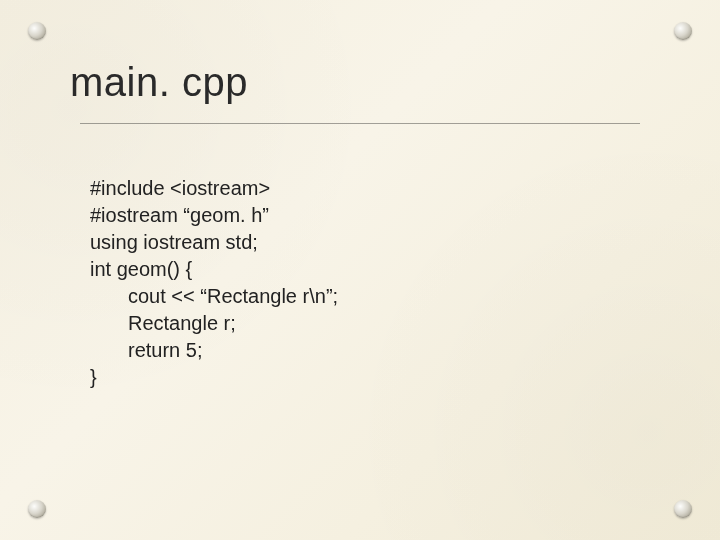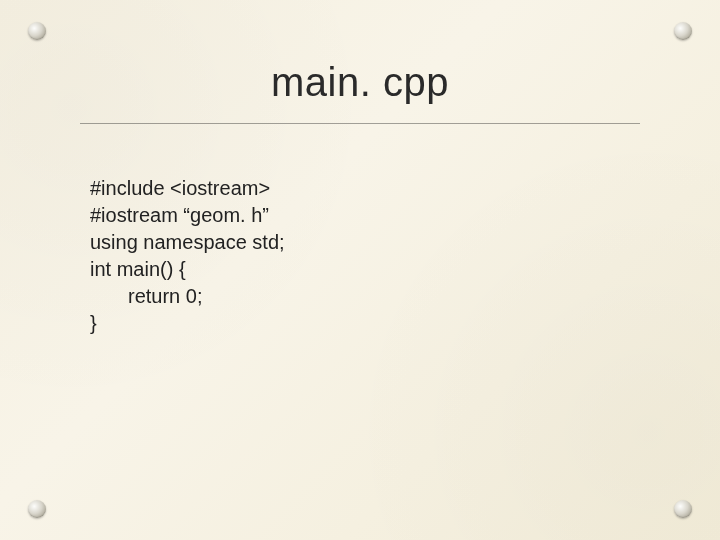--- a/index.html
+++ b/index.html
@@ -38,21 +38,20 @@
   .rivet.bl { bottom: 22px; left: 28px; }
   .rivet.br { bottom: 22px; right: 28px; }
 
   .slide {
     position: absolute;
     inset: 0;
     padding: 60px 70px 40px 70px;
     box-sizing: border-box;
   }
   .title {
-    text-align: center;
     font-size: 40px;
     font-weight: 400;
     color: #2a2a2a;
     margin: 0 0 18px 0;
     letter-spacing: 0.5px;
   }
   .rule {
     border: 0;
     border-top: 1px solid rgba(0,0,0,0.35);
     margin: 0 10px 24px 10px;
@@ -77,17 +76,17 @@
 <div class="rivet tr"></div>
 <div class="rivet bl"></div>
 <div class="rivet br"></div>
 
 <div class="slide">
   <h1 class="title">main. cpp</h1>
   <hr class="rule">
   <div class="code">
 <span>#include &lt;iostream&gt;</span>
 <span>#iostream “geom. h”</span>
-<span>using namespace std;</span>
-<span>int main() {</span>
-<span class="indent">return 0;</span><span>}</span>
+<span>using iostream std;</span>
+<span>int geom() {</span>
+<span class="indent">cout &lt;&lt; “Rectangle r\n”;</span><span class="indent">Rectangle r;</span><span class="indent">return 5;</span><span>}</span>
   </div>
 </div>
 
 </body></html>

